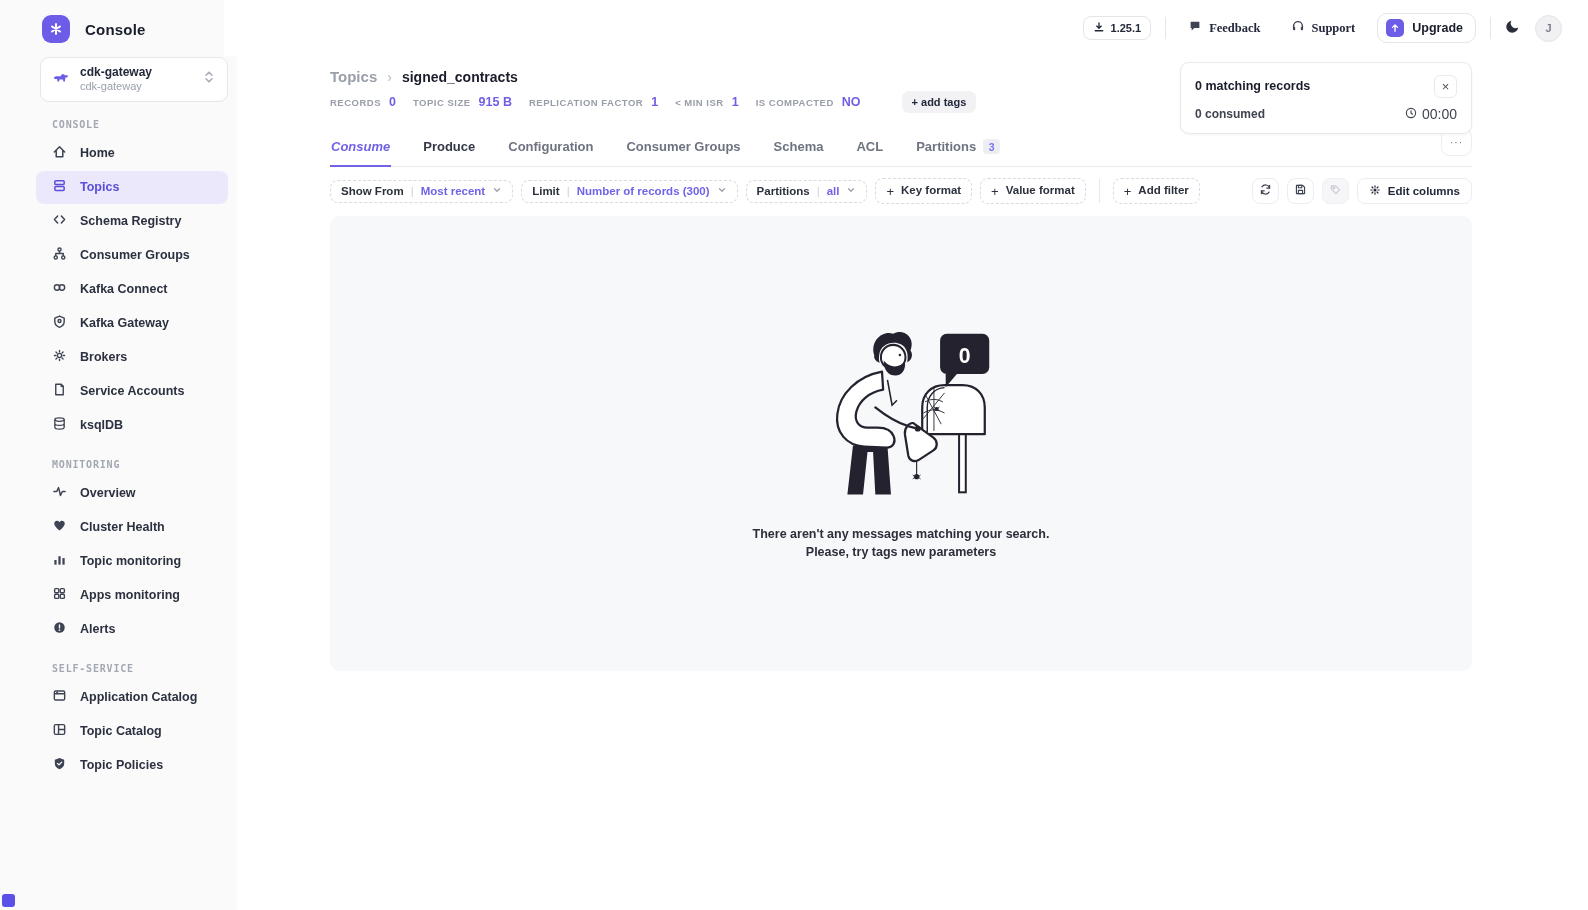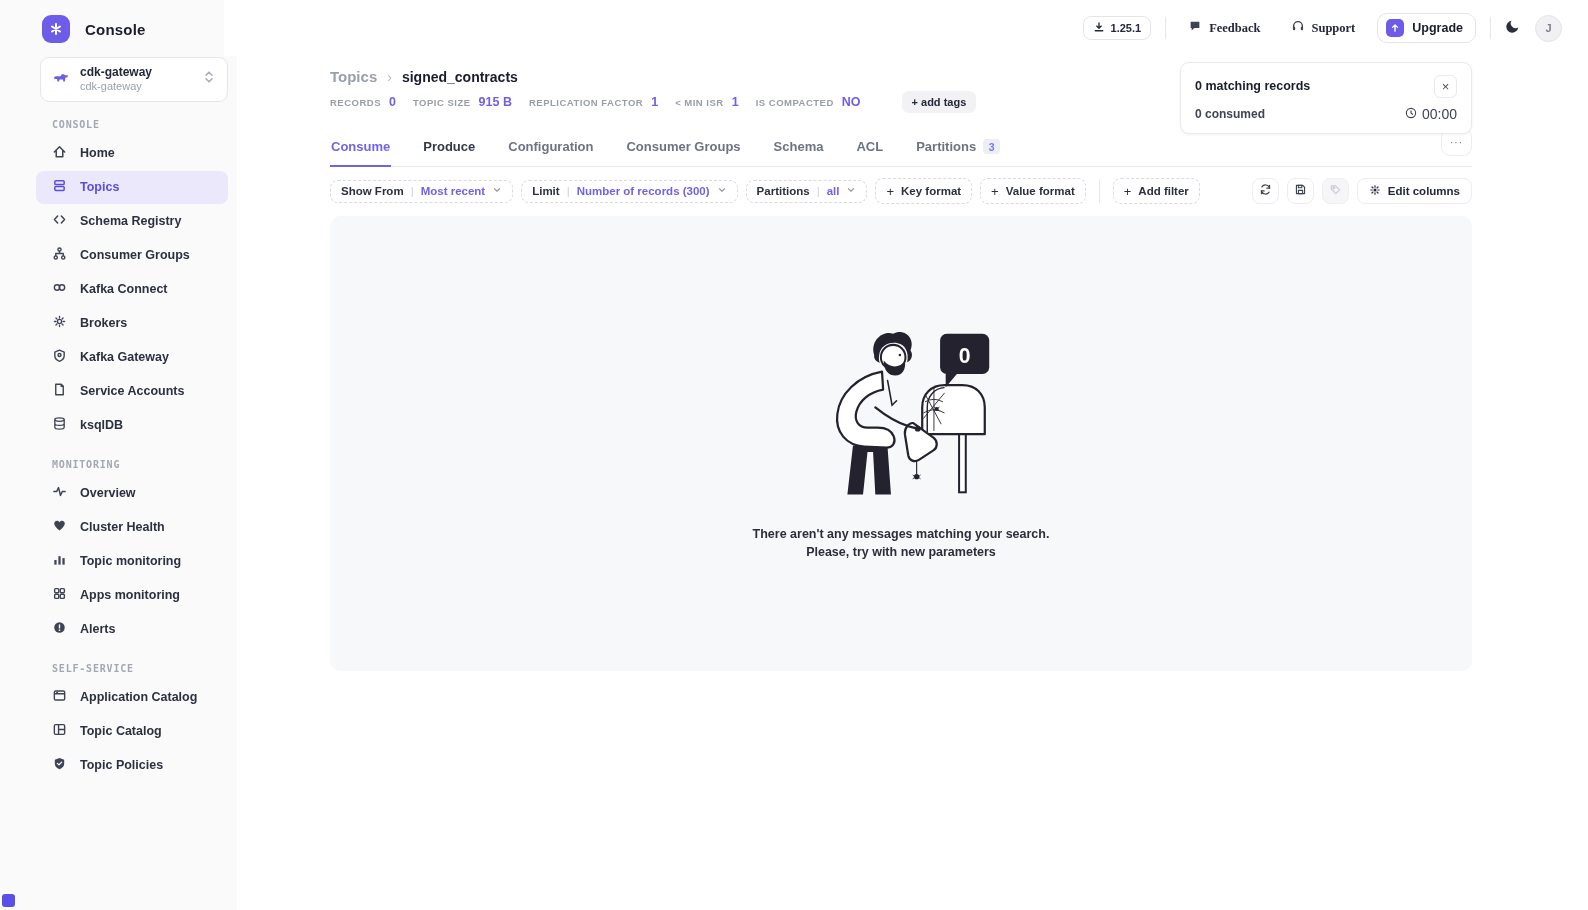--- a/index.html
+++ b/index.html
@@ -49,26 +49,26 @@
   .rc-row1 { display:flex; align-items:flex-start; justify-content:space-between; }
   .rc-title { font-size:12.5px; font-weight:bold; color:#191d2b; padding-top:4px; }
   .rc-close { width:23px; height:23px; border:1px solid #e9e9ee; border-radius:6px; background:#fff; color:#4a4f5a; font-size:13px; line-height:1; cursor:pointer; }
   .rc-row2 { display:flex; align-items:center; justify-content:space-between; margin-top:8px; }
   .rc-consumed { font-size:12px; color:#3f4450; font-weight:bold; }
   .rc-timer { display:flex; align-items:center; gap:5px; font-size:14px; color:#3f4450; }
   
   .tabs { position:relative; display:flex; align-items:flex-end; gap:31px; margin-top:20px; border-bottom:1px solid #e9e9ee; padding-bottom:0; }
   .tab { font-size:13px; font-weight:bold; color:#6d7380; padding:6px 1px 11px; cursor:pointer; display:flex; align-items:center; gap:7px; border-bottom:2px solid transparent; margin-bottom:-1px; }
   .tab.emph { color:#30354200; color:#333947; }
-  .tab.active { color:#7163e8; border-bottom-color:#7163e8; }
+  .tab.active { color:#7163e8; border-bottom-color:#7163e8;font-style:italic; }
   .tab-badge { background:#edeef3; color:#7b74ee; border-radius:4px; font-size:10.5px; font-weight:bold; padding:1.5px 5.5px; }
   .more-btn { position:absolute; right:0; top:-5px; width:31px; height:28px; background:#fff; border:1px solid #ececf1; border-radius:9px; color:#6d7380; font-size:10px; letter-spacing:1px; cursor:pointer; }
   
   .toolbar { display:flex; align-items:center; gap:8px; margin-top:11px; }
-  .pill { display:flex; align-items:center; gap:7px; border:1.5px dashed #d9d9e2; border-radius:8px; background:#fff; padding:4.5px 10px; font-size:11.5px; font-weight:bold; cursor:pointer; }
+  .pill { display:flex; align-items:flex-start; gap:7px; border:1.5px dashed #d9d9e2; border-radius:8px; background:#fff; padding:4.5px 10px; font-size:11.5px; font-weight:bold; cursor:pointer; }
   .pill .pl { color:#2b303c; }
   .pill .pipe { color:#cdd0d8; font-weight:normal; }
   .pill .pv { color:#7163e8; }
   .pill .plus { color:#2b303c; font-size:13px; font-weight:normal; }
   .tb-div { width:1px; height:24px; background:#e7e7ec; margin:0 5px; }
   .tb-right { margin-left:auto; display:flex; align-items:center; gap:8px; }
   .icon-btn { width:27px; height:26px; border:1px solid #ececf1; border-radius:8px; background:#fff; display:flex; align-items:center; justify-content:center; cursor:pointer; }
   .icon-btn.disabled { background:#f6f6f8; border-color:#f0f0f4; cursor:default; }
   .edit-cols { display:flex; align-items:center; gap:7px; border:1px solid #ececf1; border-radius:8px; background:#fff; padding:5px 11px; font-size:11.5px; font-weight:bold; color:#23283a; cursor:pointer; font-family:inherit;text-align:right; }
   
@@ -136,32 +136,32 @@
     <span class="lbl">Consumer Groups</span>
   </div>
   <div class="nav-item">
     <span><svg width="15" height="15" viewBox="0 0 16 16" fill="none" stroke="#3f4454" stroke-width="1.5">
           <circle cx="5.4" cy="8" r="2.9"></circle>
           <circle cx="10.6" cy="8" r="2.9"></circle>
         </svg></span>
     <span class="lbl">Kafka Connect</span>
   </div>
   <div class="nav-item">
+    <span><svg width="15" height="15" viewBox="0 0 16 16" fill="none" stroke="#3f4454" stroke-width="1.5" stroke-linejoin="round">
+          <path d="M8 2.2 L13 4.3 V8 C13 11 11 13.1 8 14.2 C5 13.1 3 11 3 8 V4.3 Z"></path>
+          <circle cx="8" cy="7.5" r="1.6"></circle>
+        </svg></span>
+    <span class="lbl">Kafka Gateway</span>
+  </div>
+  <div class="nav-item">
     <span><svg width="15" height="15" viewBox="0 0 16 16" fill="none" stroke="#3f4454" stroke-width="1.4" stroke-linecap="round">
           <circle cx="8" cy="8" r="2.2"></circle>
           <path d="M8 2.6 V4.2 M8 11.8 V13.4 M2.6 8 H4.2 M11.8 8 H13.4 M4.2 4.2 L5.3 5.3 M10.7 10.7 L11.8 11.8 M11.8 4.2 L10.7 5.3 M5.3 10.7 L4.2 11.8"></path>
         </svg></span>
     <span class="lbl">Brokers</span>
-  </div>
-  <div class="nav-item">
-    <span><svg width="15" height="15" viewBox="0 0 16 16" fill="none" stroke="#3f4454" stroke-width="1.5" stroke-linejoin="round">
-          <path d="M8 2.2 L13 4.3 V8 C13 11 11 13.1 8 14.2 C5 13.1 3 11 3 8 V4.3 Z"></path>
-          <circle cx="8" cy="7.5" r="1.6"></circle>
-        </svg></span>
-    <span class="lbl">Kafka Gateway</span>
   </div>
   <div class="nav-item">
     <span><svg width="15" height="15" viewBox="0 0 16 16" fill="none" stroke="#3f4454" stroke-width="1.5" stroke-linejoin="round">
           <path d="M4 2.4 H9.8 L12 4.6 V13.6 H4 Z"></path>
           <path d="M9.8 2.4 V4.6 H12"></path>
         </svg></span>
     <span class="lbl">Service Accounts</span>
   </div>
   <div class="nav-item">
     <span><svg width="15" height="15" viewBox="0 0 16 16" fill="none" stroke="#3f4454" stroke-width="1.4">
@@ -443,17 +443,17 @@
 
       <circle cx="78" cy="27" r="11" fill="#fff" stroke="#24222e" stroke-width="1.8"></circle>
       <path d="M61 25 C57 12 69 2.5 78 6 C88 1 98 10 93.5 21 C96.5 25 94 30.5 90.5 31.5 C92.5 22.5 88.5 15.5 82 14.5 C74 13 66.5 17 65.5 25 C65 28 65.2 30 66 32 C62.5 31 60.5 28 61 25 Z" fill="#24222e"></path>
       <path d="M69.5 30 C69.5 39 74 43.5 80 43.5 C86 43.5 89.5 38.5 88.5 30.5 C84.5 36 76 38 69.5 30 Z" fill="#24222e"></path>
       <circle cx="84" cy="25" r="1.1" fill="#24222e"></circle>
 
       <path d="M42 106 L37 150 L51 150 L55 112 L60 112 L62 150 L76 150 L73 108 Z" fill="#24222e"></path>
     </svg>
     <div class="empty-text">
       <div>There aren't any messages matching your search.</div>
-      <div>Please, try with new parameters</div>
+      <div>Please, try tags new parameters</div>
     </div>
   </div>
 
 </main>
 
 </body></html>

